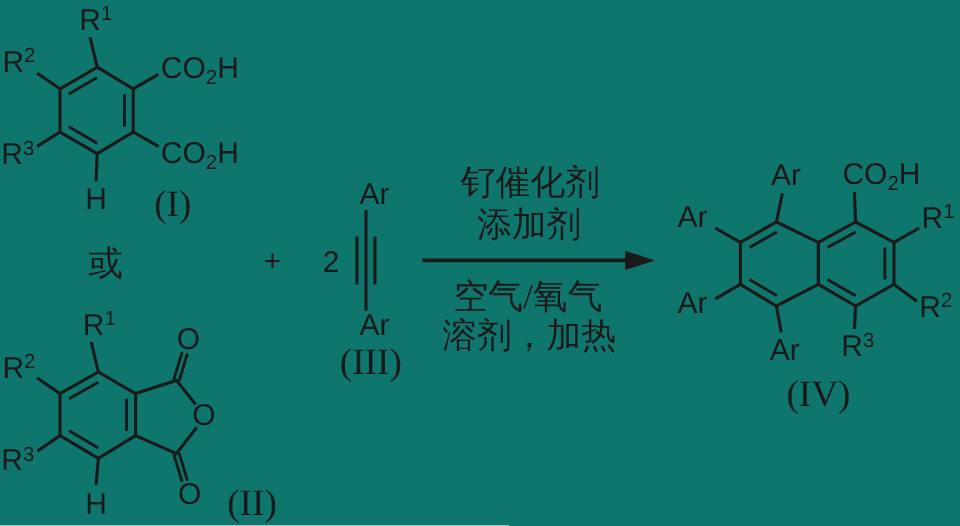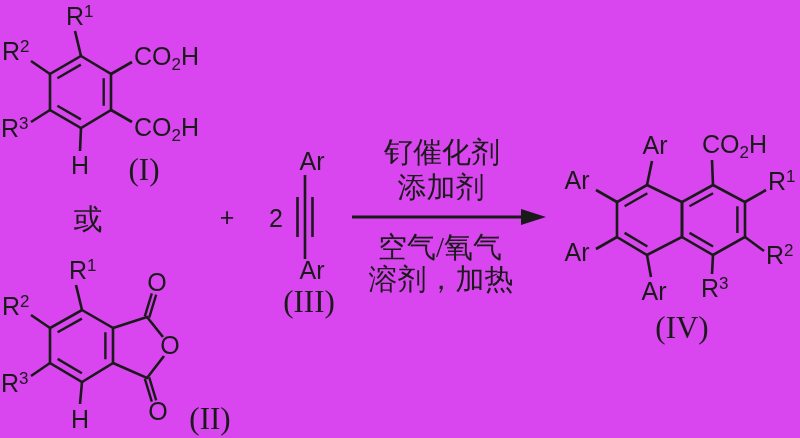--- a/index.html
+++ b/index.html
@@ -1,20 +1,20 @@
 <!DOCTYPE html>
 <html><head>
 <meta charset="utf-8">
 <style>
   html, body { margin: 0; padding: 0; background: #ffffff; }
   .canvas {
     position: relative;
     width: 800px;
     height: 438px;
-    background: #d946ef;
+    background: #0f766e;
     overflow: hidden;
     font-family: "Liberation Sans", sans-serif;
   }
   svg { display: block; }
   svg path, svg line {
     stroke: #1a1a1a;
     fill: none;
     stroke-width: 2.6;
     stroke-linecap: butt;
     stroke-linejoin: miter;

